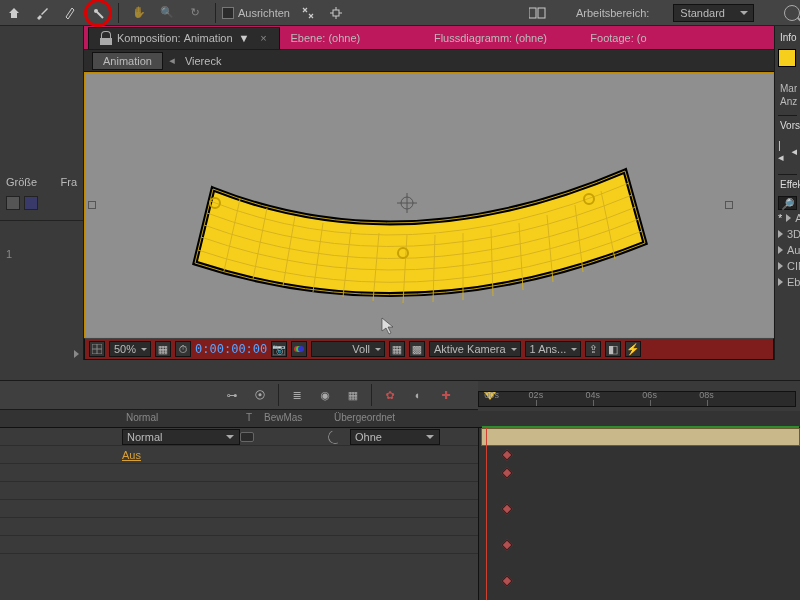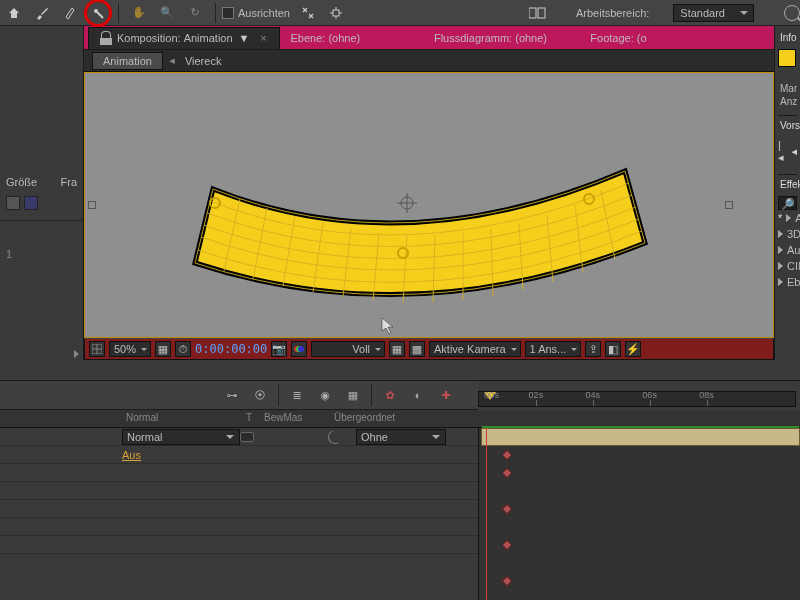--- a/index.html
+++ b/index.html
@@ -75,21 +75,21 @@
   .th{padding:2px 6px;color:#888;font-size:10px;}
   .th.modus{width:120px; margin-left:120px;}
   .th.t{width:18px;}
   .th.bew{width:70px;}
   .th.parent{width:130px; position:relative;}
   .tl-row{height:18px;display:flex;align-items:center;border-bottom:1px solid #2d2d2d;}
   .tl-row .cellA{width:120px;}
   .tl-row .cellB{width:120px;padding-left:2px;}
   .tl-row .cellC{width:18px;}
   .tl-row .cellD{width:70px;}
-  .tl-row .cellE{width:148px;display:flex;align-items:center;gap:14px;}
+  .tl-row .cellE{width:148px;display:flex;align-items:center;gap:8px;}
   .pill{width:14px;height:10px;border:1px solid #666;border-radius:2px;background:#2b2b2b;}
   .tl-track{position:absolute;left:478px;right:0;top:48px;bottom:0;background:#323232;border-left:1px solid #111;}
   .layerbar{position:absolute;left:2px;right:0;top:0;height:18px;background:#c8b88a;border:1px solid #6a5c30;}
   .greenedge{position:absolute;left:0;top:-3px;right:0;height:2px;background:#2e8b2e;}
   .kf{position:absolute;width:8px;height:8px;transform:rotate(45deg);background:#b05050;border:1px solid #3a1a1a;}
   .redline{position:absolute;left:7px;top:0;bottom:0;width:1px;background:#d04030;}
   .link{color:#d8a038;text-decoration:underline;}
   .spiral{width:14px;height:14px;border:1.5px solid #888;border-radius:50%;border-right-color:transparent;border-top-color:transparent;transform:rotate(20deg);}    
 </style>
 </head>

